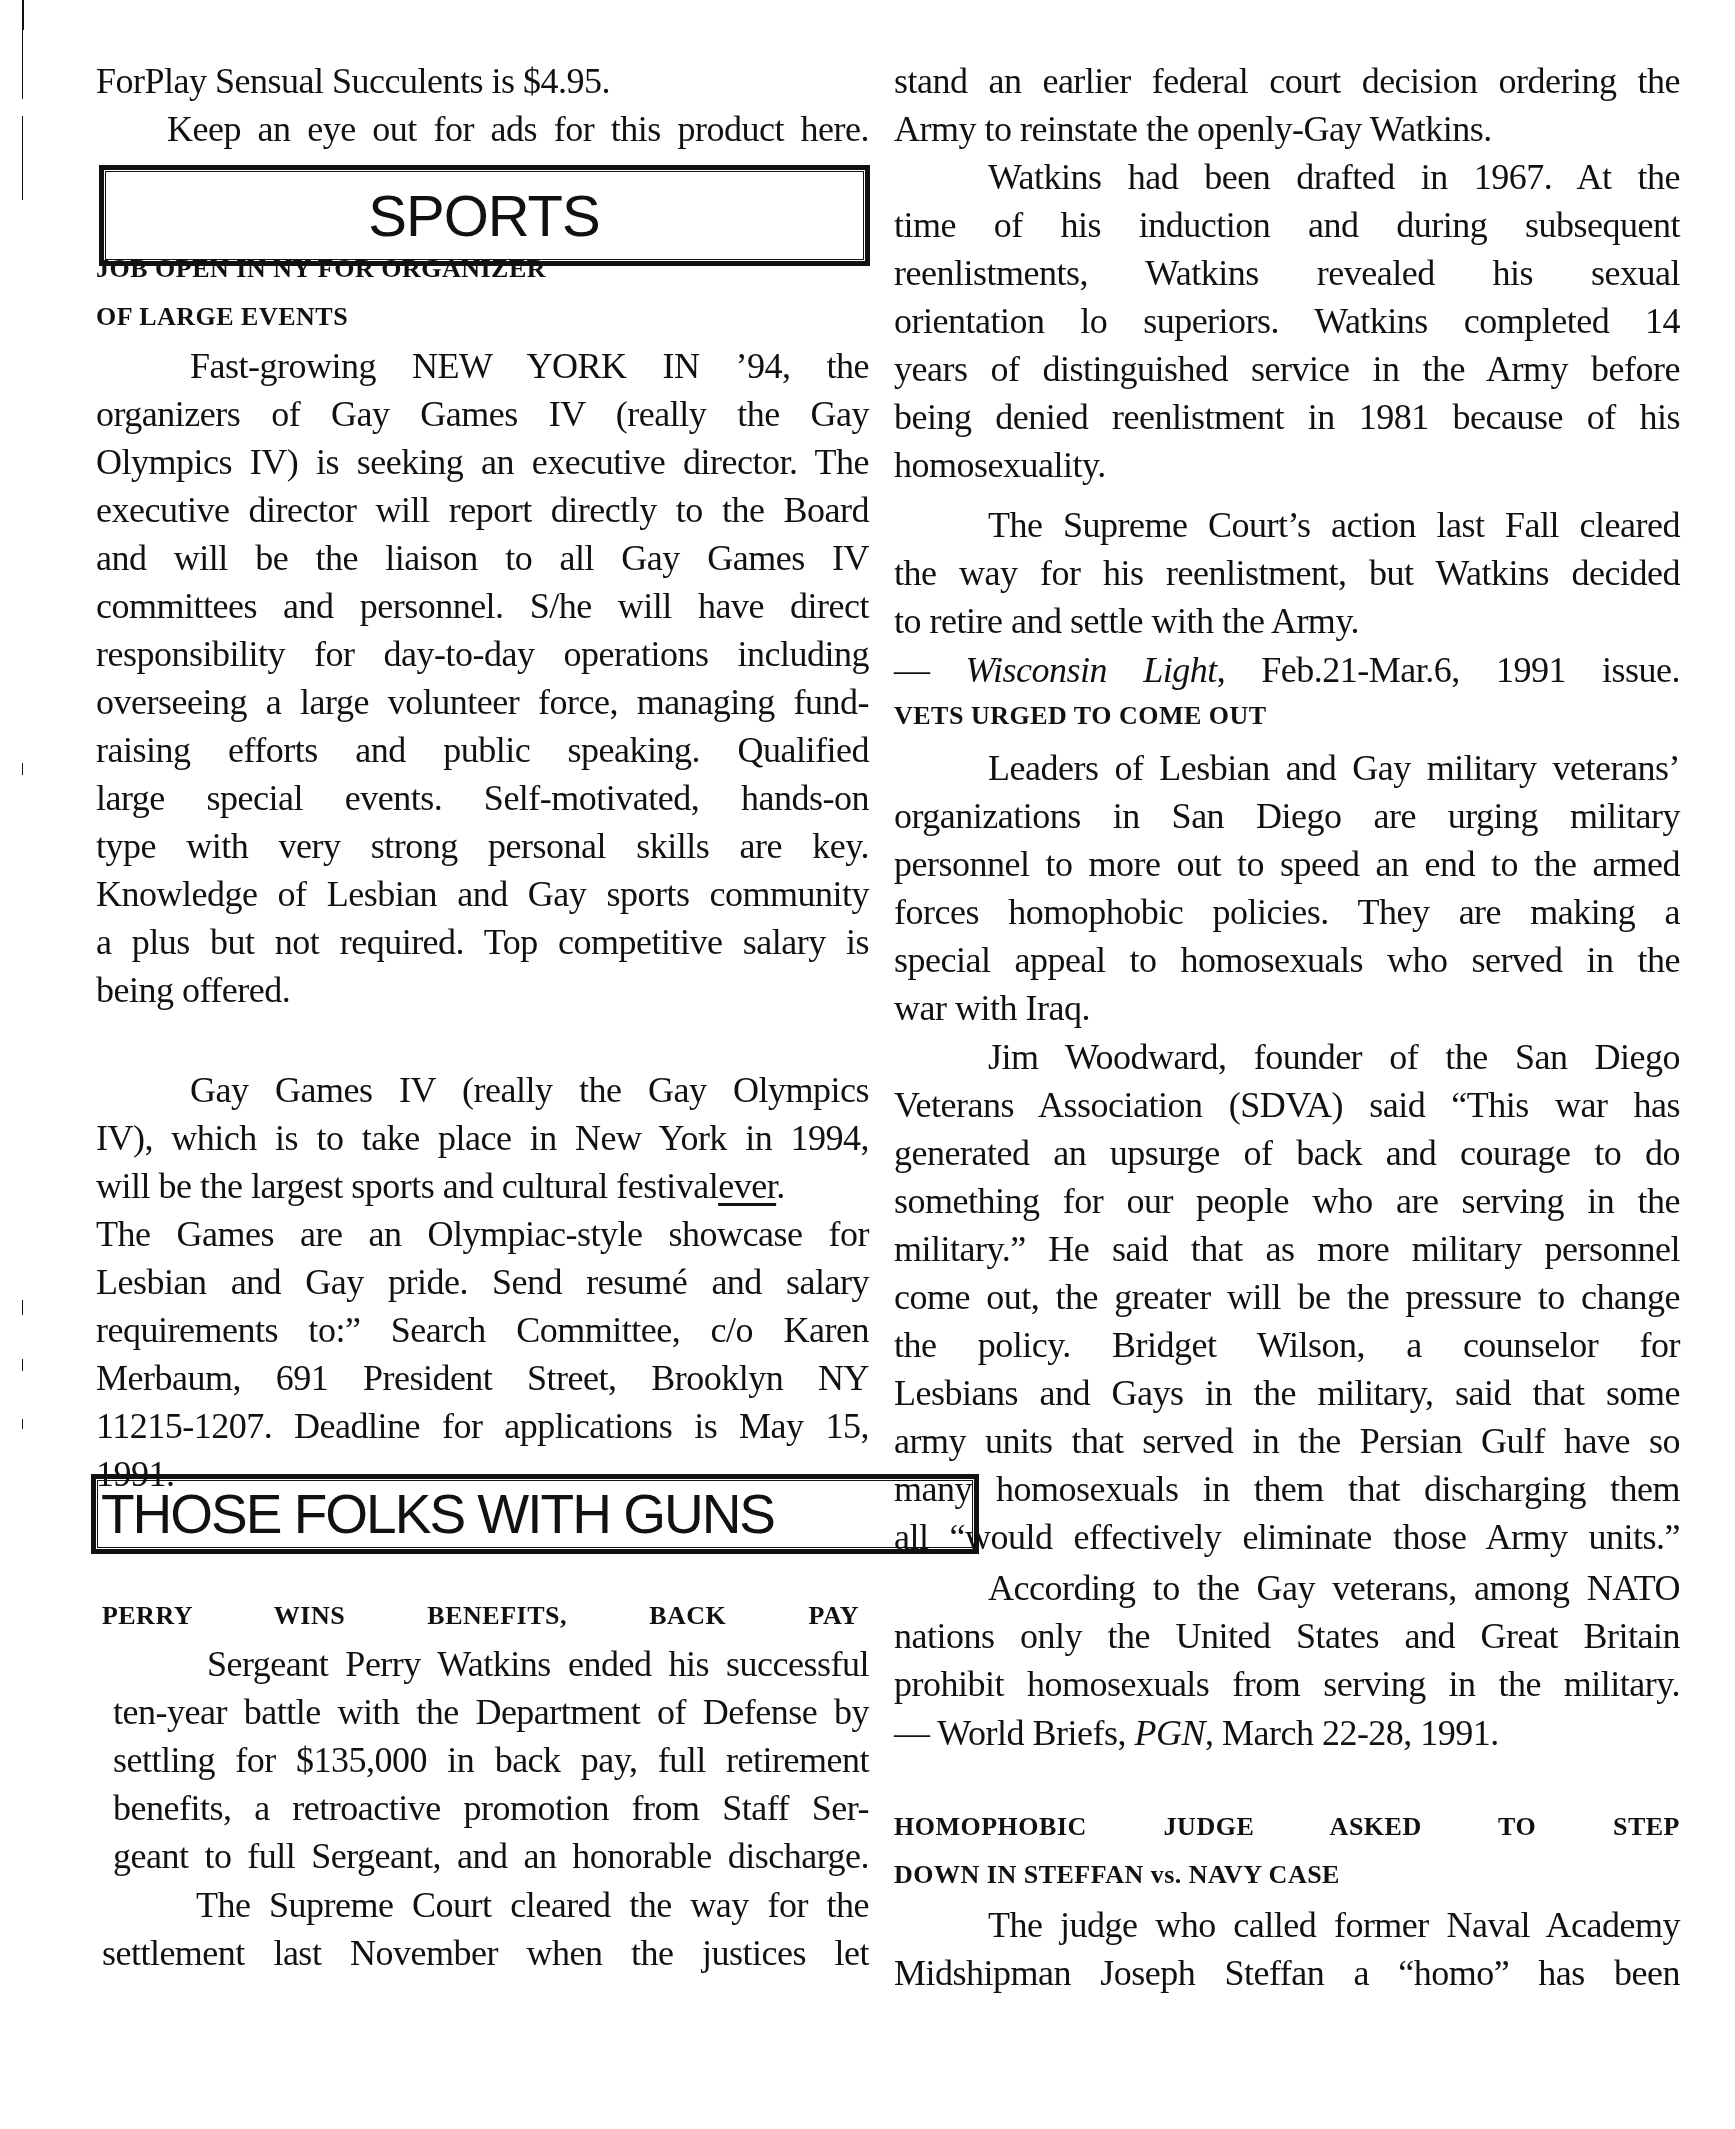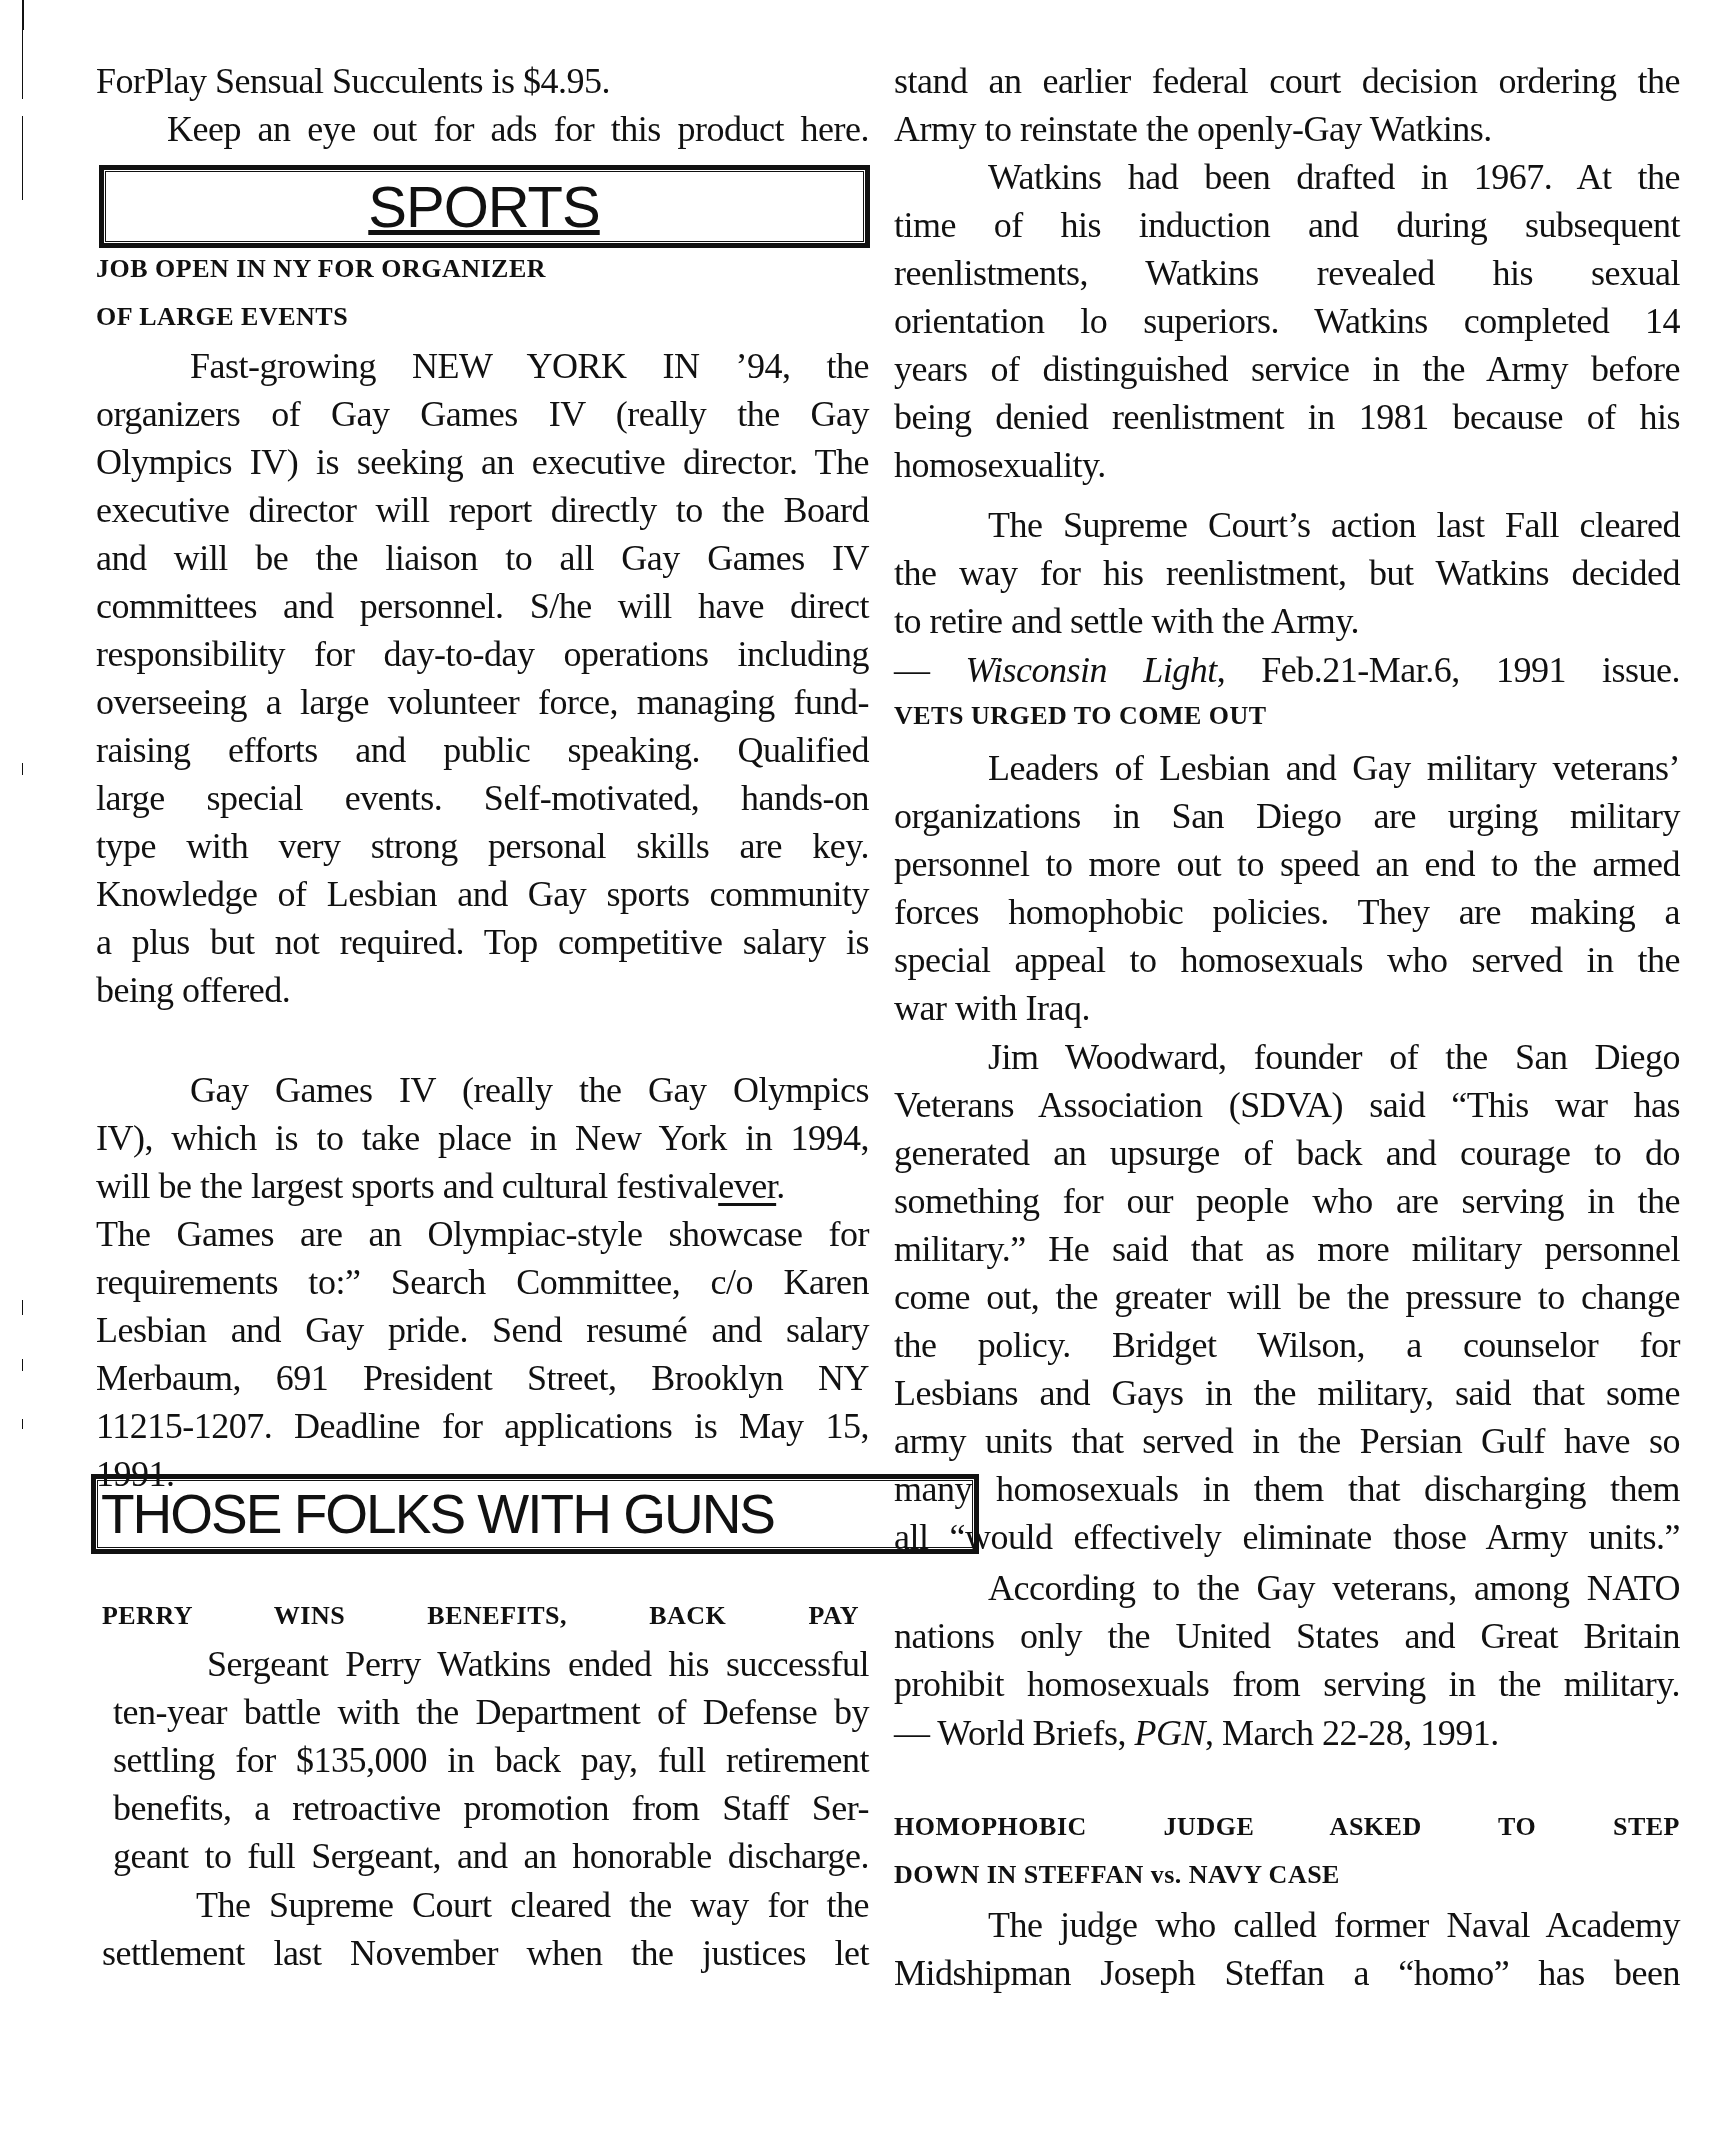--- a/index.html
+++ b/index.html
@@ -53,21 +53,21 @@
   <div class="scan-mark" style="top:1359px;height:12.3px;width:1px;"></div>
   <div class="scan-mark" style="top:1419px;height:9.9px;width:1px;"></div>
 
   <div class="col col-left">
 
     <div class="block" style="top:57px;">
       <div class="line last">ForPlay Sensual Succulents is $4.95.</div>
       <div class="line indent" style="padding-left:71px;">Keep an eye out for ads for this product here.</div>
     </div>
 
-    <div class="section-box" style="left:2.5px; top:165px; width:771px; height:83px;text-decoration:underline;">
+    <div class="section-box" style="left:2.5px; top:165px; width:771px; height:101px;">
       <span class="section-title" style="font-size:58px;">SPORTS</span>
     </div>
 
     <div class="block" style="top:245px;">
       <div class="head">JOB OPEN IN NY FOR ORGANIZER</div>
       <div class="head">OF LARGE EVENTS</div>
     </div>
 
     <div class="block" style="top:342px;">
       <div class="line indent">Fast-growing NEW YORK IN ’94, the</div>
@@ -84,22 +84,22 @@
       <div class="line">Knowledge of Lesbian and Gay sports community</div>
       <div class="line">a plus but not required. Top competitive salary is</div>
       <div class="line last">being offered.</div>
     </div>
 
     <div class="block" style="top:1066px;">
       <div class="line indent">Gay Games IV (really the Gay Olympics</div>
       <div class="line">IV), which is to take place in New York in 1994,</div>
       <div class="line" style="text-align-last:left;"><span>will be the largest sports and cultural festival</span><span class="u">ever</span><span>.</span></div>
       <div class="line">The Games are an Olympiac-style showcase for</div>
+      <div class="line">Lesbian and Gay pride. Send resumé and salary</div>
       <div class="line">requirements to:” Search Committee, c/o Karen</div>
-      <div class="line">Lesbian and Gay pride. Send resumé and salary</div>
       <div class="line">Merbaum, 691 President Street, Brooklyn NY</div>
       <div class="line">11215-1207. Deadline for applications is May 15,</div>
       <div class="line last">1991.</div>
     </div>
 
     <div class="section-box" style="left:-4.9px; top:1474px; width:888px; height:80px; justify-content:flex-start; padding-left:4.9px;">
       <span class="section-title" style="font-size:55px; letter-spacing:-2px;">THOSE FOLKS WITH GUNS</span>
     </div>
 
     <div class="block" style="top:1592px; left:5.9px;">

